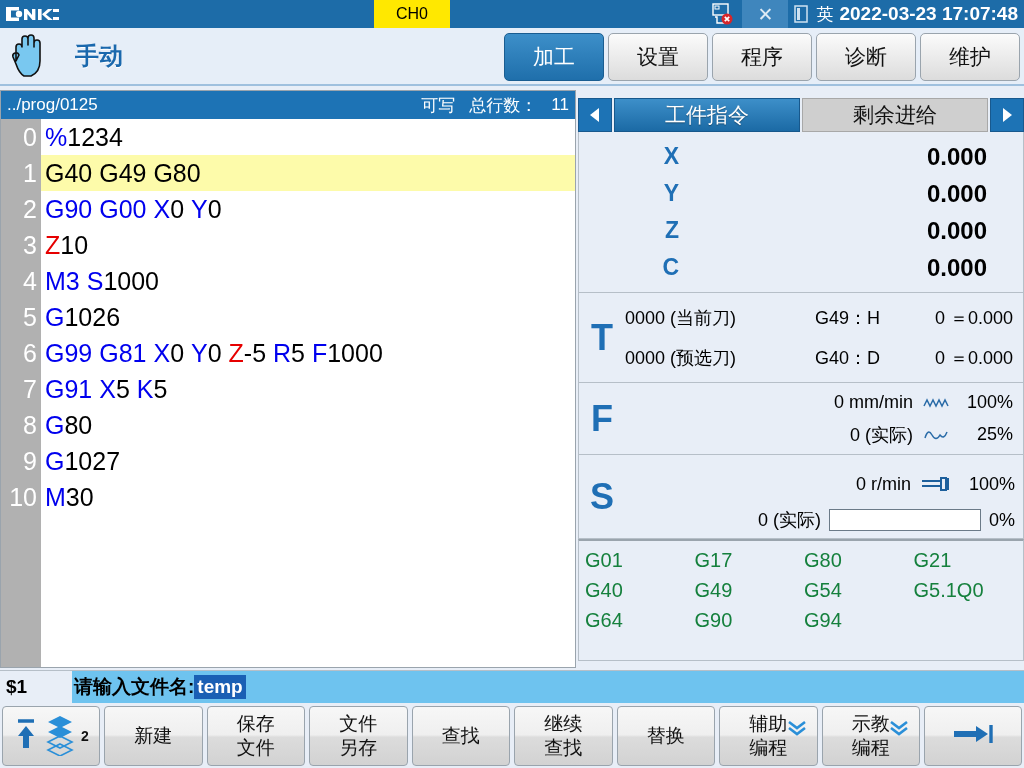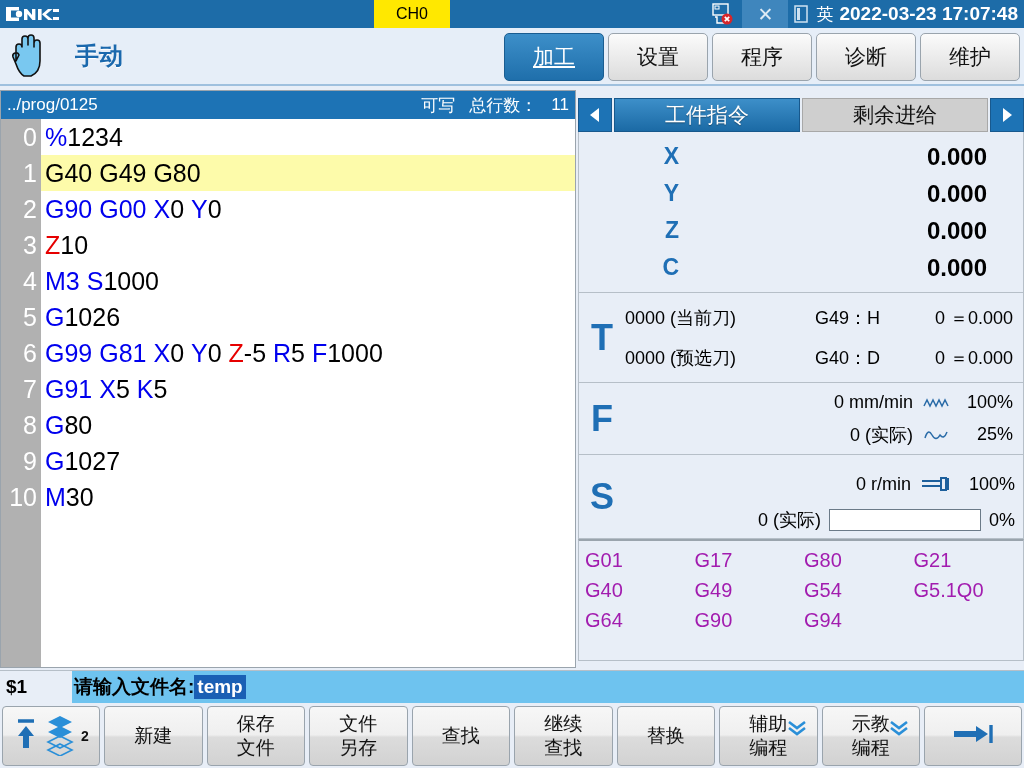--- a/index.html
+++ b/index.html
@@ -48,21 +48,21 @@
   .menu-tabs { position: absolute; right: 4px; top: 5px; display: flex; gap: 4px; }
   .menu-tab {
     width: 100px; height: 48px; border-radius: 5px;
     border: 1px solid #9aa4ad;
     background: linear-gradient(#fbfbfb, #dcdcdc);
     color: #111; font-size: 21px;
     display: flex; align-items: center; justify-content: center;
   }
   .menu-tab.active {
     background: linear-gradient(#3d8fc9, #1f6fab);
-    border-color: #1a5d91; color: #fff; text-decoration: underline;
+    border-color: #1a5d91; color: #fff;
   }
 
   
   .editor-wrap {
     position: absolute; left: 0; top: 90px; width: 576px; height: 578px;
     background: #ffffff; border: 1px solid #9aa4ad;
   }
   .editor-head {
     height: 28px; background: #1d73b5; color: #fff;
     display: flex; align-items: center; font-size: 17px; padding: 0 6px;
@@ -133,21 +133,21 @@
   .ssec { display:flex; background:#e8eef7; border:1px solid #b6bfc8; border-top:none; height: 84px; }
   .s-rows { flex:1; display:flex; flex-direction:column; justify-content:flex-end; padding-right: 8px; }
   .s-row { display:flex; align-items:center; justify-content:flex-end; height:36px; font-size:18px; gap:8px; }
   .s-bar { width: 152px; height: 22px; border:1px solid #6b7a88; background:#fff; }
   .s-bar-fill { height:100%; background:#3d8fc9; }
 
   .gsec {
     background:#e8eef7; border:1px solid #b6bfc8; border-top:2px solid #9aa4ad;
     height: 122px; padding: 8px 0 0 6px;
     display:grid; grid-template-columns: repeat(4, 1fr); grid-auto-rows: 30px;
-    font-size: 20px; color:#a21caf;
+    font-size: 20px; color:#15803d;
   }
 
   
   .statusline {
     position:absolute; left:0; top: 670px; width:1024px; height: 32px;
     background:#e8eef7; display:flex; align-items:center; border-top:1px solid #b6bfc8;
   }
   .st-chan { width: 72px; padding-left:6px; font-size:19px; font-weight:bold; color:#000; }
   .st-prompt-wrap { flex:1; height:32px; background:#6ec3ef; display:flex; align-items:center; }
   .st-prompt { font-size:19px; font-weight:bold; color:#000; padding-left:2px; }

